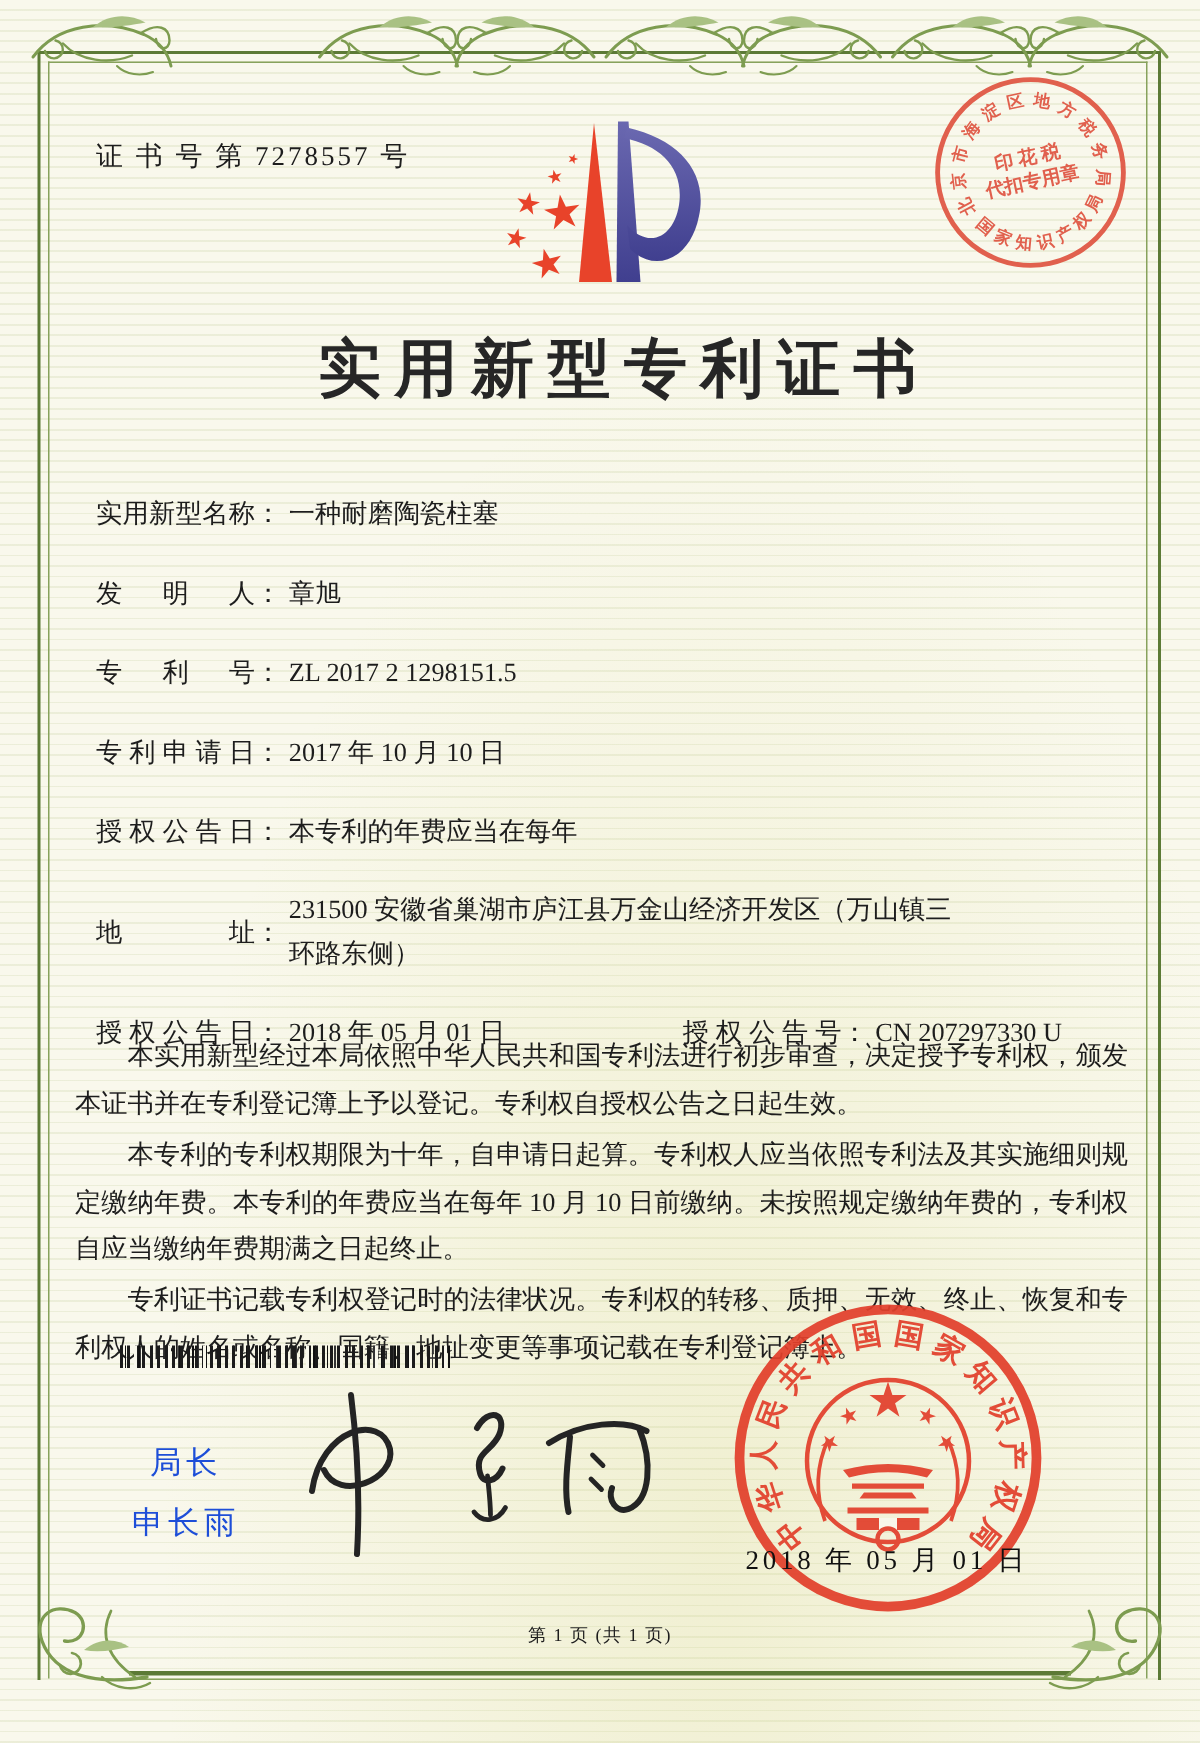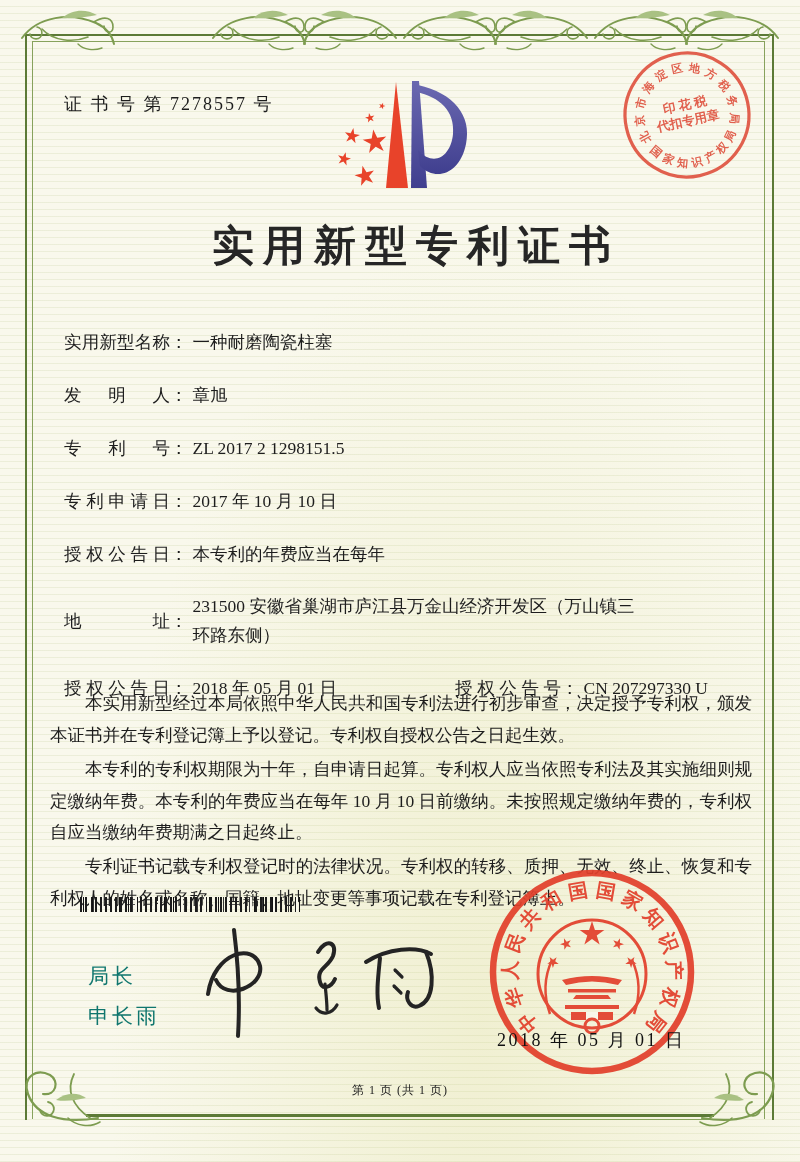--- a/index.html
+++ b/index.html
@@ -43,21 +43,21 @@
   .paras p{margin:2px;text-indent:2em;}
   
   .barcode{position:absolute;left:80px;top:897px;width:220px;height:15px;
     background:
       repeating-linear-gradient(90deg, transparent 0 9px,  #f9f8ec 9px 11px, transparent 11px 23px),
       repeating-linear-gradient(90deg, #1b1b1b 0 2px, transparent 2px 5px),
       repeating-linear-gradient(90deg, transparent 0 3px, #111 3px 4px, transparent 4px 9px),
       repeating-linear-gradient(90deg, #333 0 1px, transparent 1px 13px);}
   
   .signer{position:absolute;left:88px;top:956px;font-family:"Liberation Sans","DejaVu Sans",sans-serif;
-    font-size:21px;letter-spacing:3px;line-height:40px;color:#0f766e;}
+    font-size:21px;letter-spacing:3px;line-height:40px;color:#1d4ed8;text-align:center;}
   .signature{position:absolute;left:168px;top:922px;width:270px;height:122px;}
   .seal{position:absolute;left:486px;top:866px;width:212px;height:212px;opacity:.93;}
   .seal-date{position:absolute;left:497px;top:1028px;font-size:18px;letter-spacing:2.5px;color:#111;}
   .footer{position:absolute;left:0;top:1082px;width:100%;text-align:center;font-size:12px;letter-spacing:1px;}
   svg text{font-family:"Liberation Serif","DejaVu Serif",serif;}
 </style>
 </head>
 <body>
 
 <div id="paper">

